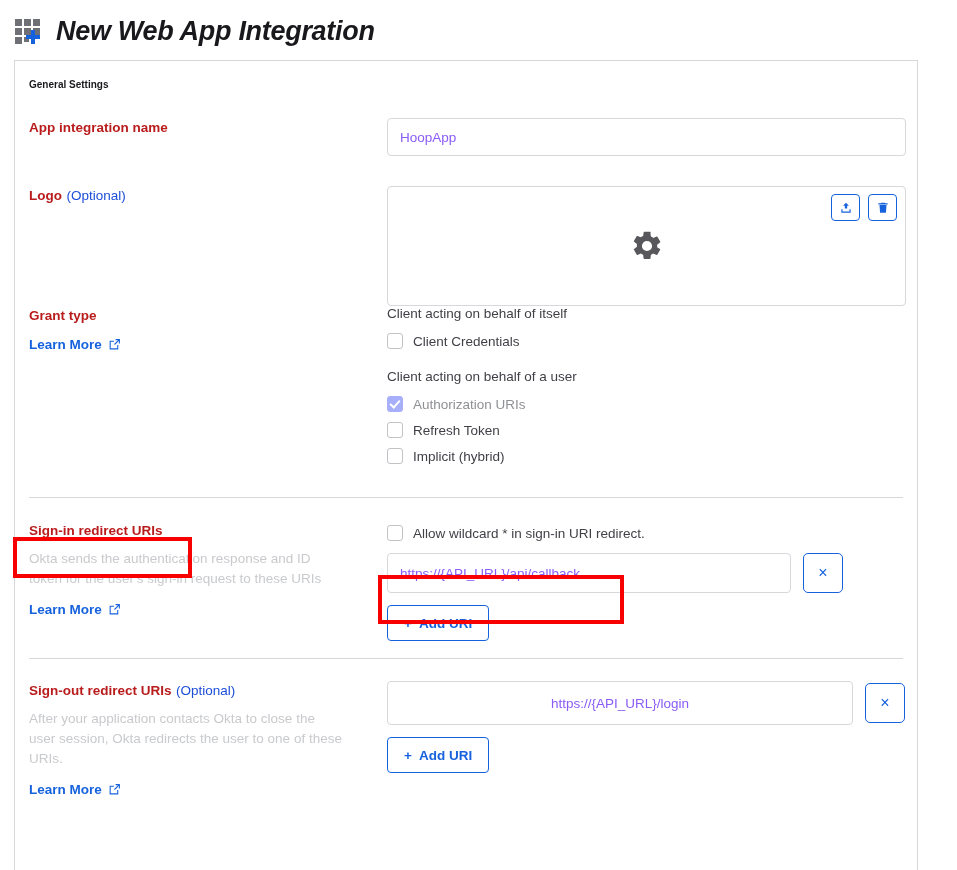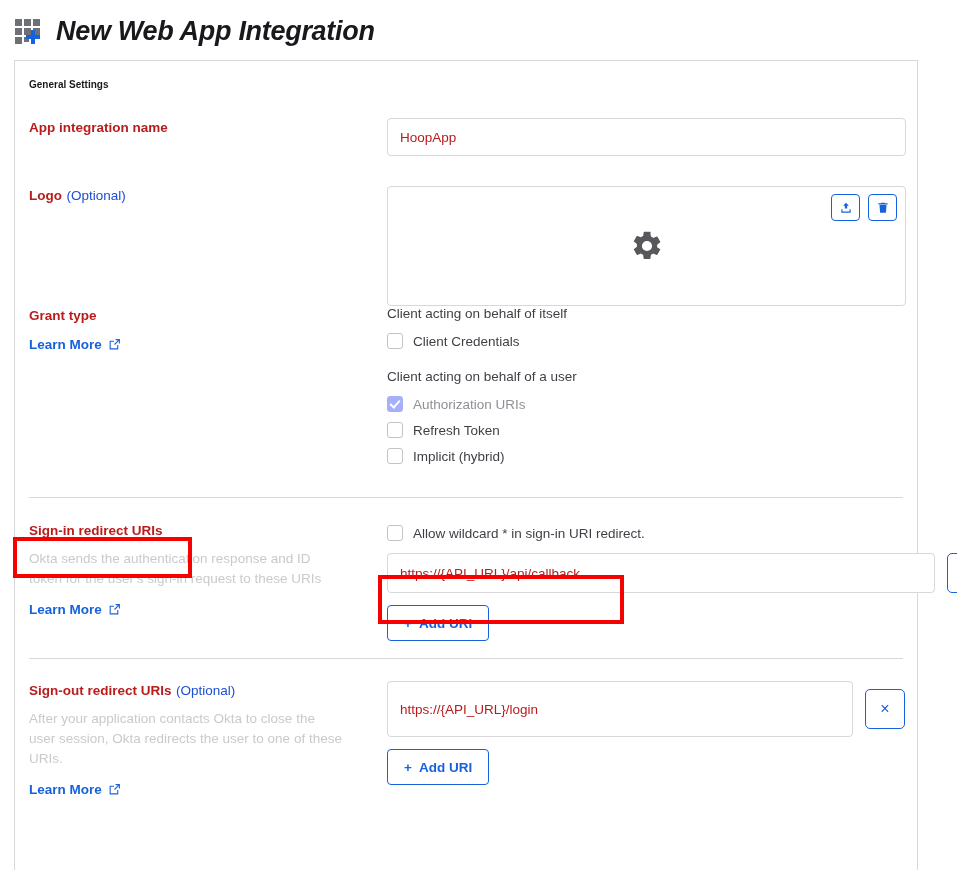--- a/index.html
+++ b/index.html
@@ -123,21 +123,21 @@
   }
 
   
   .text-input {
     height: 38px;
     border: 1px solid #d7d7dc;
     border-radius: 4px;
     background: #fff;
     font-family: "Liberation Sans", sans-serif;
     font-size: 13.5px;
-    color: #b91c1c;
+    color: #8b5cf6;
     padding: 0 12px;
     box-sizing: border-box;
     outline: none;
   }
   .text-input::placeholder { color: #a9aaae; }
 
   
   .logo-box {
     width: 519px;
     height: 120px;
@@ -372,21 +372,21 @@
           <path fill="none" stroke="#1662dd" stroke-width="2" d="M14 3h7v7M21 3l-9 9"></path>
         </svg>
       </a>
     </div>
     <div class="row-field" style="display:block;">
       <div class="check-row" style="margin-bottom:8px;">
         <span class="cbox"></span>
         <span class="check-label">Allow wildcard * in sign-in URI redirect.</span>
       </div>
       <div style="display:flex; gap:12px; align-items:center;">
-        <input class="text-input" style="width: 548px; height: 40px;" value="https://{API_URL}/api/callback">
+        <input class="text-input" style="width: 404px; height: 40px;" value="https://{API_URL}/api/callback">
         <button class="x-btn">×</button>
       </div>
       <button class="add-uri-btn">
         <span>+</span>
         <span>Add URI</span>
       </button>
     </div>
   </div>
 
   <div class="divider" style="margin-top:17px;"></div>
@@ -401,21 +401,21 @@
       <a class="learn-more">
         <span>Learn More</span>
         <svg width="13" height="13" viewBox="0 0 24 24">
           <path fill="none" stroke="#1662dd" stroke-width="2" d="M18 13v7H4V6h7"></path>
           <path fill="none" stroke="#1662dd" stroke-width="2" d="M14 3h7v7M21 3l-9 9"></path>
         </svg>
       </a>
     </div>
     <div class="row-field" style="display:block;">
       <div style="display:flex; gap:12px; align-items:center;">
-        <input class="text-input" style="width: 466px; height: 56px;" value="https://{API_URL}/login">
+        <input class="text-input" style="width: 466px; height: 44px; text-align: center;" value="https://{API_URL}/login">
         <button class="x-btn">×</button>
       </div>
       <button class="add-uri-btn">
         <span>+</span>
         <span>Add URI</span>
       </button>
     </div>
   </div>
 
 </div>

